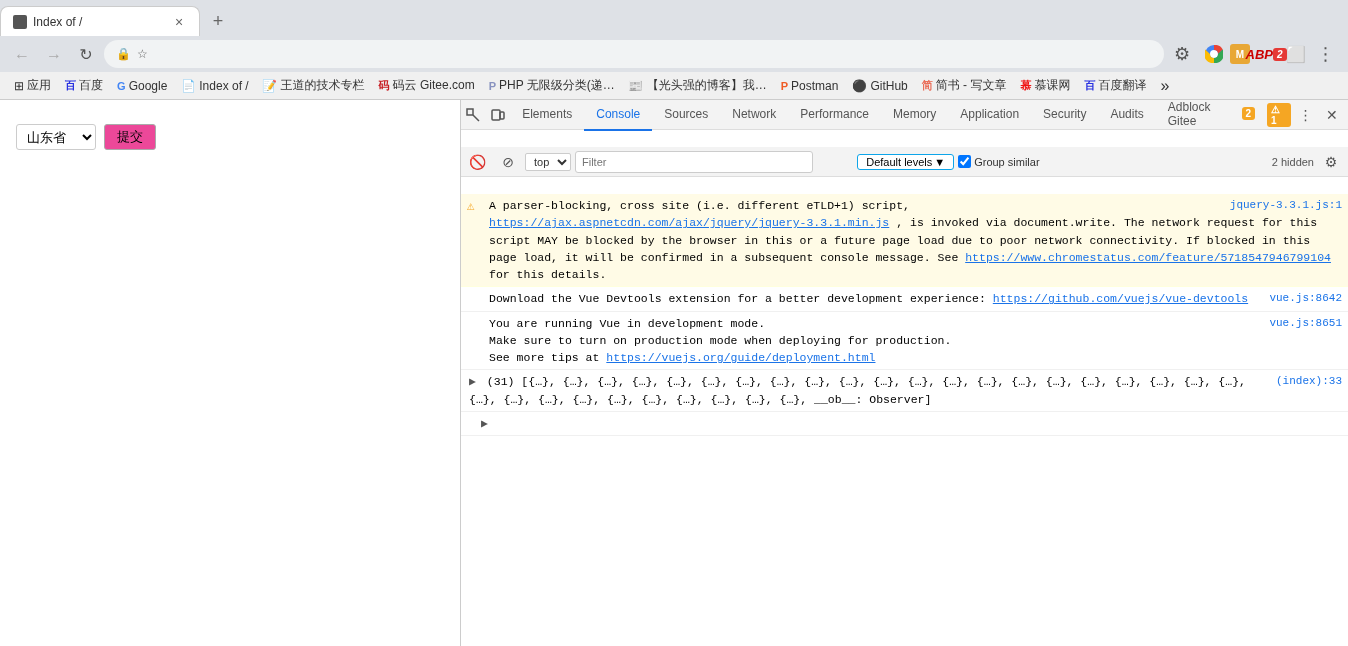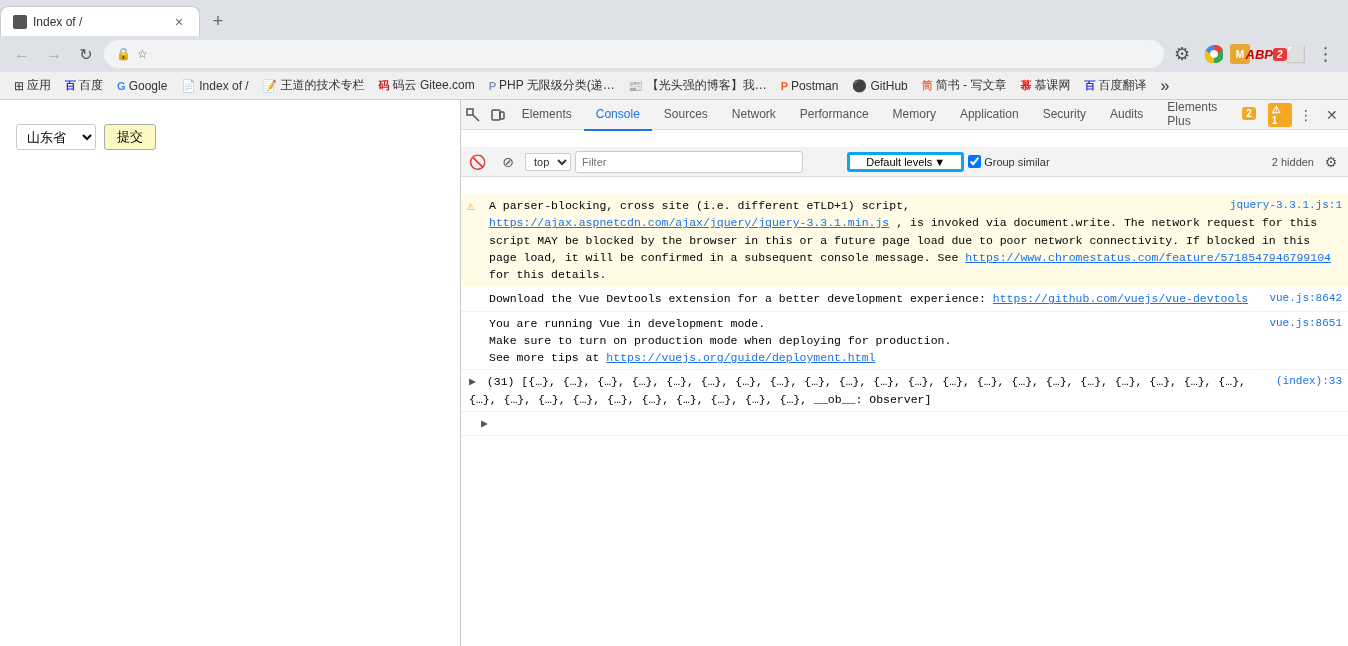--- a/index.html
+++ b/index.html
@@ -30,38 +30,38 @@
     .devtools-tab { padding: 0 12px; height: 32px; display: flex; align-items: center; font-size: 12px; color: #555; cursor: pointer; border-bottom: 2px solid transparent; }
     .devtools-tab.active { color: #1a73e8; border-bottom: 2px solid #1a73e8; }
 
     .devtools-tabs-row { display: flex; align-items: center; background: #f3f3f3; border-bottom: 1px solid #ddd; height: 30px; }
     .devtools-icon-btn { width: 26px; height: 26px; display: flex; align-items: center; justify-content: center; cursor: pointer; color: #555; font-size: 14px; border-radius: 3px; }
 
     
     .console-toolbar { display: flex; align-items: center; height: 30px; background: #f3f3f3; border-bottom: 1px solid #ddd; padding: 0 4px; gap: 4px; }
     .console-select { font-size: 11px; background: #fff; border: 1px solid #ccc; border-radius: 2px; padding: 1px 4px; color: #333; }
     .console-filter { flex: 1; height: 22px; background: #fff; border: 1px solid #ccc; border-radius: 3px; padding: 0 6px; font-size: 11px; color: #999; outline: none; }
-    .console-levels { font-size: 11px; background: #fff; border: 3px solid #0ea5e9; border-radius: 3px; padding: 1px 16px; display: flex; align-items: center; gap: 2px; margin-left: 40px; }
+    .console-levels { font-size: 11px; background: #fff; border: 1px solid #0ea5e9; border-radius: 3px; padding: 1px 8px; display: flex; align-items: center; gap: 2px; margin-left: 40px; }
     .group-similar { display: flex; align-items: center; gap: 3px; font-size: 11px; color: #333; }
     .hidden-badge { font-size: 11px; color: #555; white-space: nowrap; }
 
     
     .console-content { flex: 1; overflow-y: auto; background: #fff; font-family: 'Consolas', 'Courier New', monospace; font-size: 11.5px; }
 
     .console-msg { border-bottom: 1px solid #f0f0f0; padding: 3px 6px 3px 28px; position: relative; line-height: 1.5; }
     .console-msg.warning { background: #fffbe6; border-bottom: 1px solid #ffd; }
     .console-msg.warning::before { content: '⚠'; position: absolute; left: 6px; color: #f5a623; font-size: 13px; top: 3px; }
     .console-msg.info { background: #fff; }
     .console-msg .msg-link { color: #1a73e8; text-decoration: underline; cursor: pointer; }
     .console-msg .msg-source { float: right; color: #1a73e8; cursor: pointer; font-size: 11px; }
 
     
     .province-select { display: flex; gap: 8px; margin-top: 8px; }
     .province-dropdown { border: 1px solid #ccc; border-radius: 3px; padding: 3px 6px; font-size: 13px; background: #fff; min-width: 80px; }
-    .submit-btn { background: #fef9c3; border: 1px solid #aaa; border-radius: 3px; padding: 3px 12px; font-size: 13px; cursor: pointer; }
+    .submit-btn { background: #ec4899; border: 1px solid #aaa; border-radius: 3px; padding: 3px 12px; font-size: 13px; cursor: pointer; }
 
     .adblock-badge { background: #e53935; color: #fff; border-radius: 3px; padding: 1px 4px; font-size: 10px; font-weight: bold; }
     .warn-badge { background: #f5a623; color: #fff; border-radius: 3px; padding: 1px 4px; font-size: 10px; font-weight: bold; }
   </style>
 </head>
 <body>
 
 <div class="tab-bar">
   <div class="browser-tab">
     <div class="tab-favicon" style="background:#555;"></div>
@@ -211,21 +211,21 @@
       <div class="devtools-tab">
         <span>Application</span>
       </div>
       <div class="devtools-tab">
         <span>Security</span>
       </div>
       <div class="devtools-tab">
         <span>Audits</span>
       </div>
       <div class="devtools-tab">
-        <span>Elements Plus</span>
+        <span>Adblock Gitee</span>
         <span class="warn-badge" style="margin-left:4px;">2</span>
       </div>
 
       <div style="margin-left:auto;display:flex;align-items:center;gap:2px;padding-right:4px;">
         <span class="warn-badge" style="background:#f5a623;">⚠ 1</span>
         <div class="devtools-icon-btn">⋮</div>
         <div class="devtools-icon-btn">✕</div>
       </div>
     </div>
 

